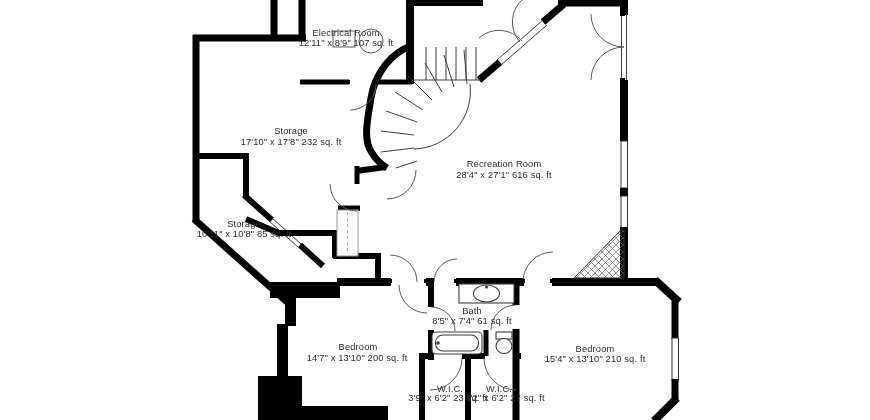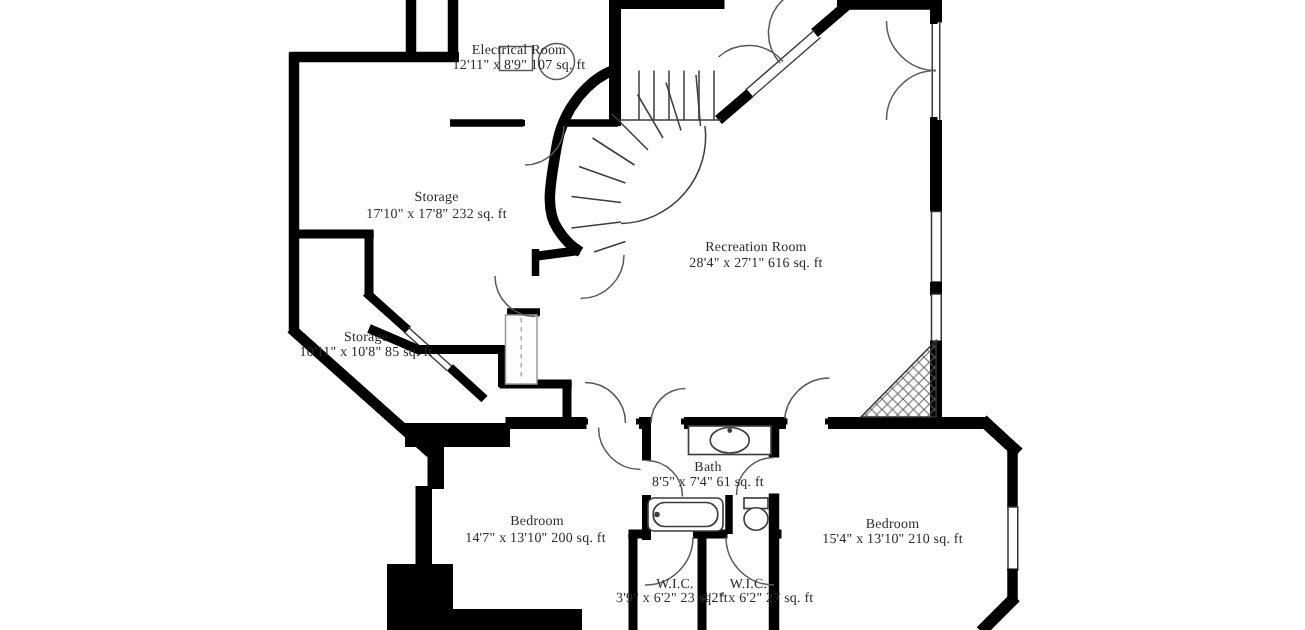--- a/index.html
+++ b/index.html
@@ -1,17 +1,17 @@
 <!DOCTYPE html>
 <html><head>
 <meta charset="utf-8">
 <style>
   html,body{margin:0;padding:0;background:#ffffff;}
   .canvas{position:relative;width:870px;height:420px;background:#ffffff;overflow:hidden;
-          font-family:Liberation Serif, serif;}
+          font-family:Liberation Sans, sans-serif;}
   svg{position:absolute;left:0;top:0;}
   .wall{stroke:#000000;fill:none;stroke-linecap:butt;}
   .w8{stroke-width:8}.w7{stroke-width:7}.w6{stroke-width:6}.w5{stroke-width:5}
   .thin{stroke:#3d3d3d;stroke-width:1;fill:none;}
   .fix{stroke:#3d3d3d;stroke-width:1.1;fill:#ffffff;}
   .arc{stroke:#5a5a5a;stroke-width:1;fill:none;}
   .blk{fill:#000000;stroke:none;}
   .winrect{fill:#ffffff;stroke:#333333;stroke-width:1;}
   .roomname,.roomdims{font-size:9.3px;fill:#2b2b2b;text-anchor:middle;letter-spacing:0.15px;}
 </style>

